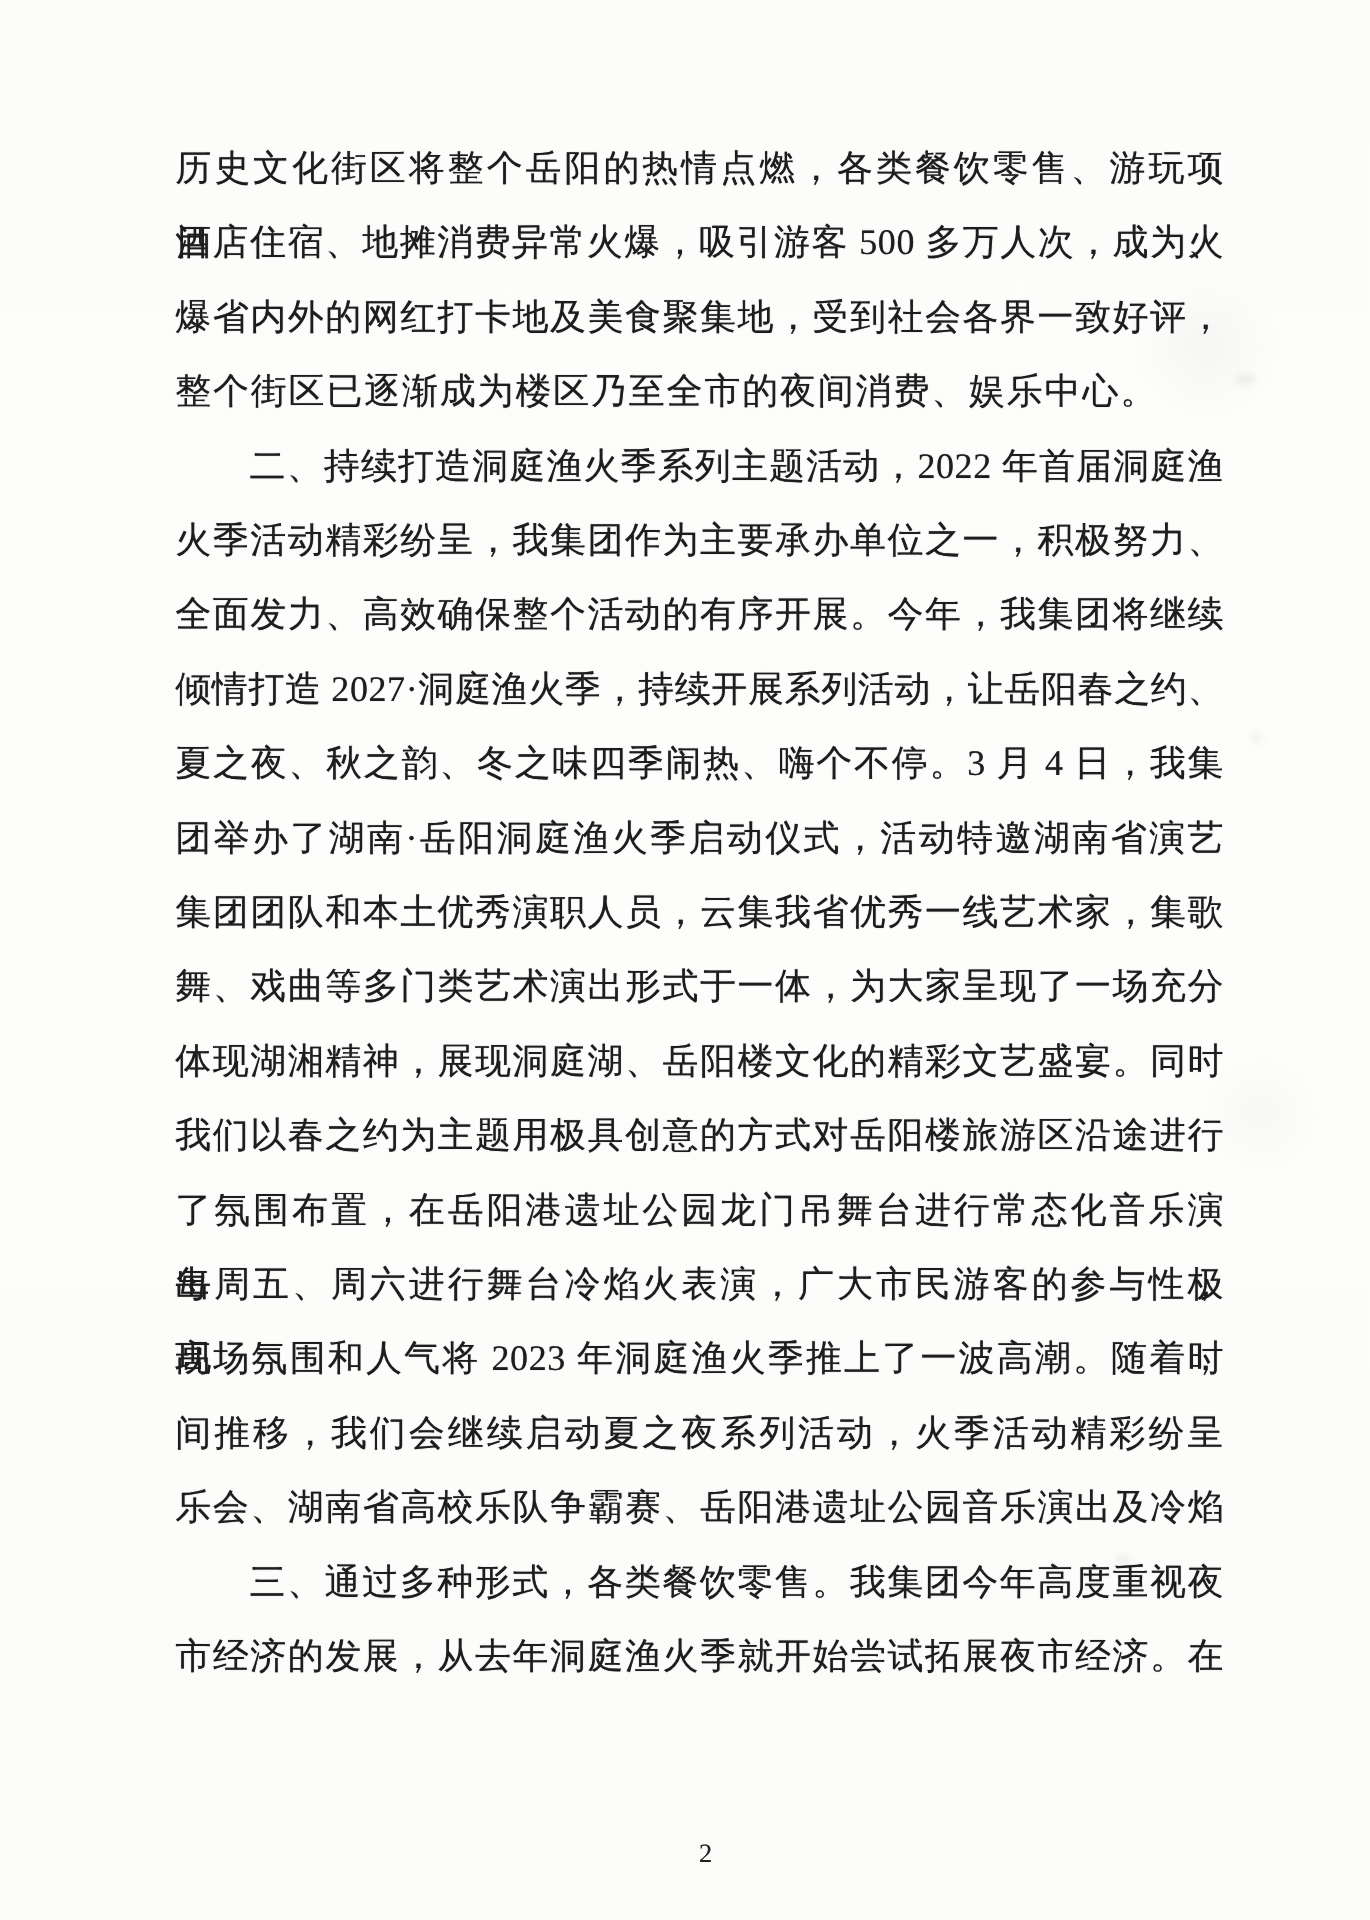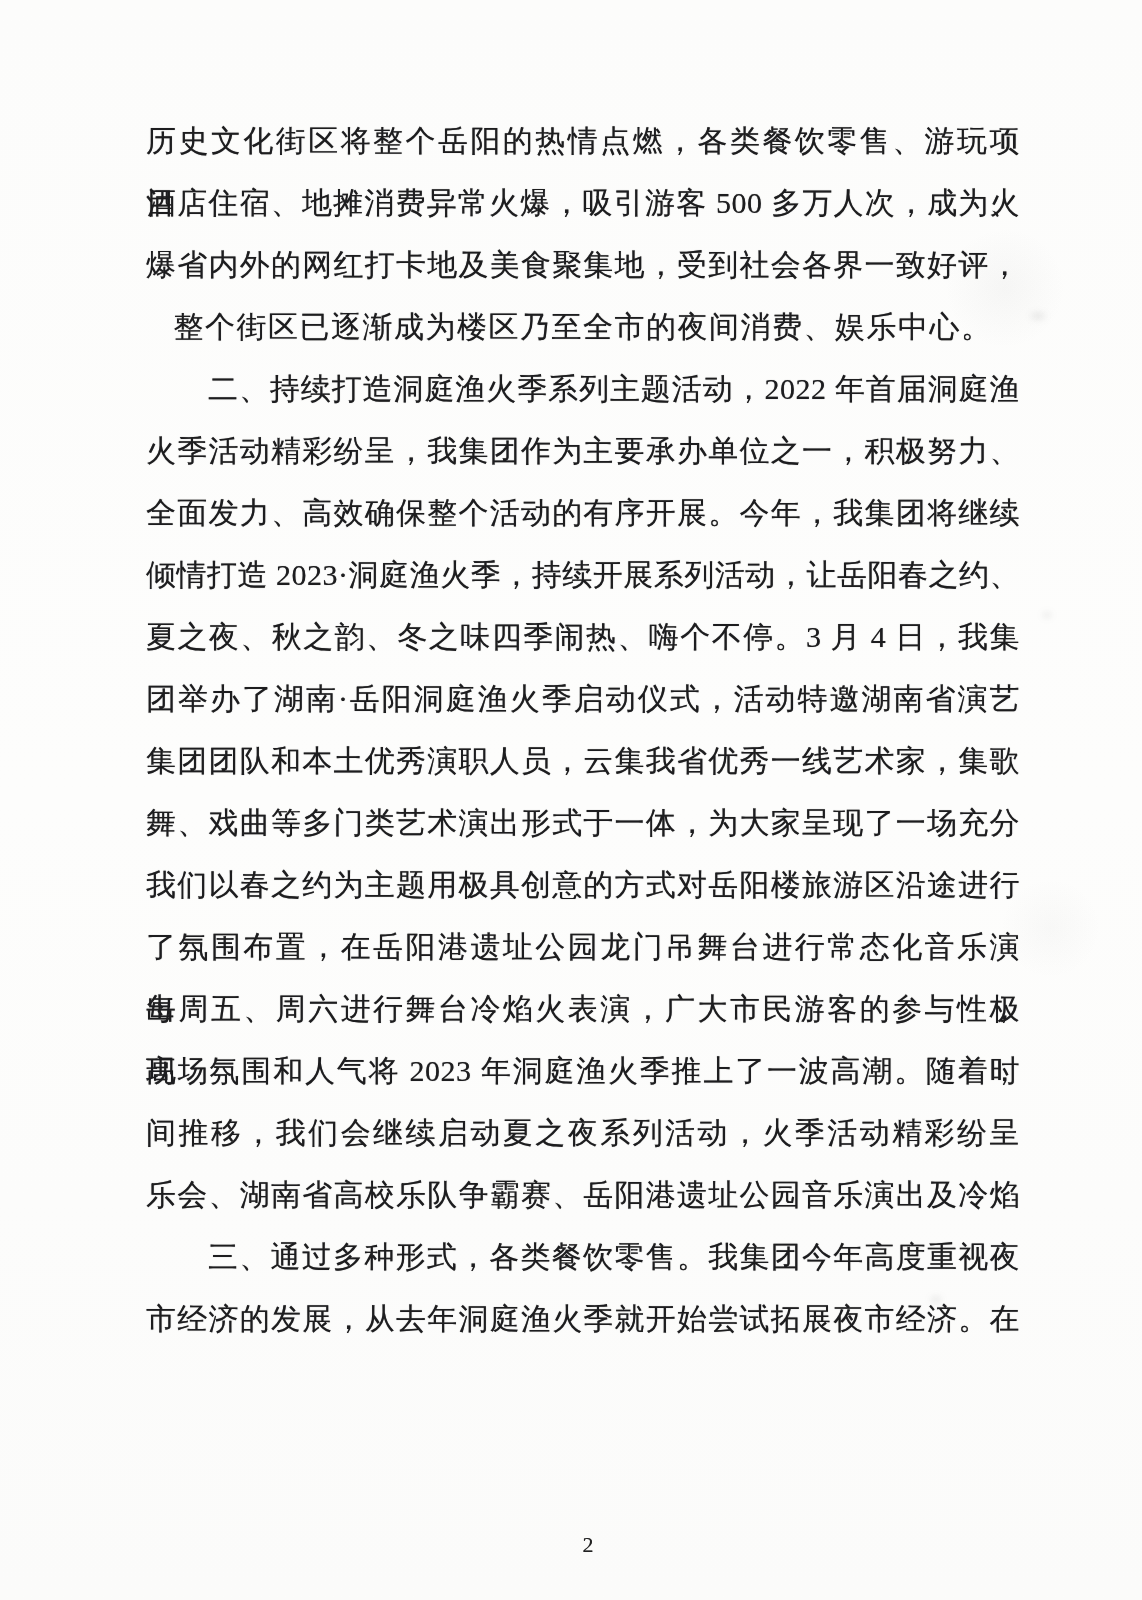--- a/index.html
+++ b/index.html
@@ -36,21 +36,21 @@
     text-align: justify;
     text-align-last: justify;
     text-justify: inter-character;
     letter-spacing: 0.5px;
     text-shadow: 0 0 0.7px rgba(25,25,25,0.65);
     overflow: visible;
   }
   .line { white-space: normal; }
   .line.indent { text-indent: 62px; }
   .line.last {
-    text-align: center;
+    text-align: left;
     text-align-last: auto;
     letter-spacing: 1.5px;
   }
   .scan-artifact {
     position: absolute;
     border-radius: 50%;
     background: rgba(90,90,90,0.10);
     filter: blur(3px);
   }
   .artifact-1 { left: 1030px; top: 312px; width: 16px; height: 8px; }
@@ -81,25 +81,26 @@
   <div class="scan-artifact artifact-3"></div>
 
   <main class="text-block" id="doc-body">
       <div class="line">历史文化街区将整个岳阳的热情点燃，各类餐饮零售、游玩项目、</div>
       <div class="line">酒店住宿、地摊消费异常火爆，吸引游客 500 多万人次，成为火</div>
       <div class="line">爆省内外的网红打卡地及美食聚集地，受到社会各界一致好评，</div>
       <div class="line last">整个街区已逐渐成为楼区乃至全市的夜间消费、娱乐中心。</div>
       <div class="line indent">二、持续打造洞庭渔火季系列主题活动，2022 年首届洞庭渔</div>
       <div class="line">火季活动精彩纷呈，我集团作为主要承办单位之一，积极努力、</div>
       <div class="line">全面发力、高效确保整个活动的有序开展。今年，我集团将继续</div>
-      <div class="line">倾情打造 2023·洞庭渔火季，持续开展系列活动，让岳阳春之约、</div>
+      <div class="line">倾情打造 2027·洞庭渔火季，持续开展系列活动，让岳阳春之约、</div>
       <div class="line">夏之夜、秋之韵、冬之味四季闹热、嗨个不停。3 月 4 日，我集</div>
       <div class="line">团举办了湖南·岳阳洞庭渔火季启动仪式，活动特邀湖南省演艺</div>
       <div class="line">集团团队和本土优秀演职人员，云集我省优秀一线艺术家，集歌</div>
       <div class="line">舞、戏曲等多门类艺术演出形式于一体，为大家呈现了一场充分</div>
+      <div class="line">体现湖湘精神，展现洞庭湖、岳阳楼文化的精彩文艺盛宴。同时</div>
       <div class="line">我们以春之约为主题用极具创意的方式对岳阳楼旅游区沿途进行</div>
       <div class="line">了氛围布置，在岳阳港遗址公园龙门吊舞台进行常态化音乐演出，</div>
       <div class="line">每周五、周六进行舞台冷焰火表演，广大市民游客的参与性极高，</div>
       <div class="line">现场氛围和人气将 2023 年洞庭渔火季推上了一波高潮。随着时</div>
       <div class="line">间推移，我们会继续启动夏之夜系列活动，火季活动精彩纷呈</div>
       <div class="line">乐会、湖南省高校乐队争霸赛、岳阳港遗址公园音乐演出及冷焰</div>
       <div class="line indent">三、通过多种形式，各类餐饮零售。我集团今年高度重视夜</div>
       <div class="line">市经济的发展，从去年洞庭渔火季就开始尝试拓展夜市经济。在</div>
     </main>
 

